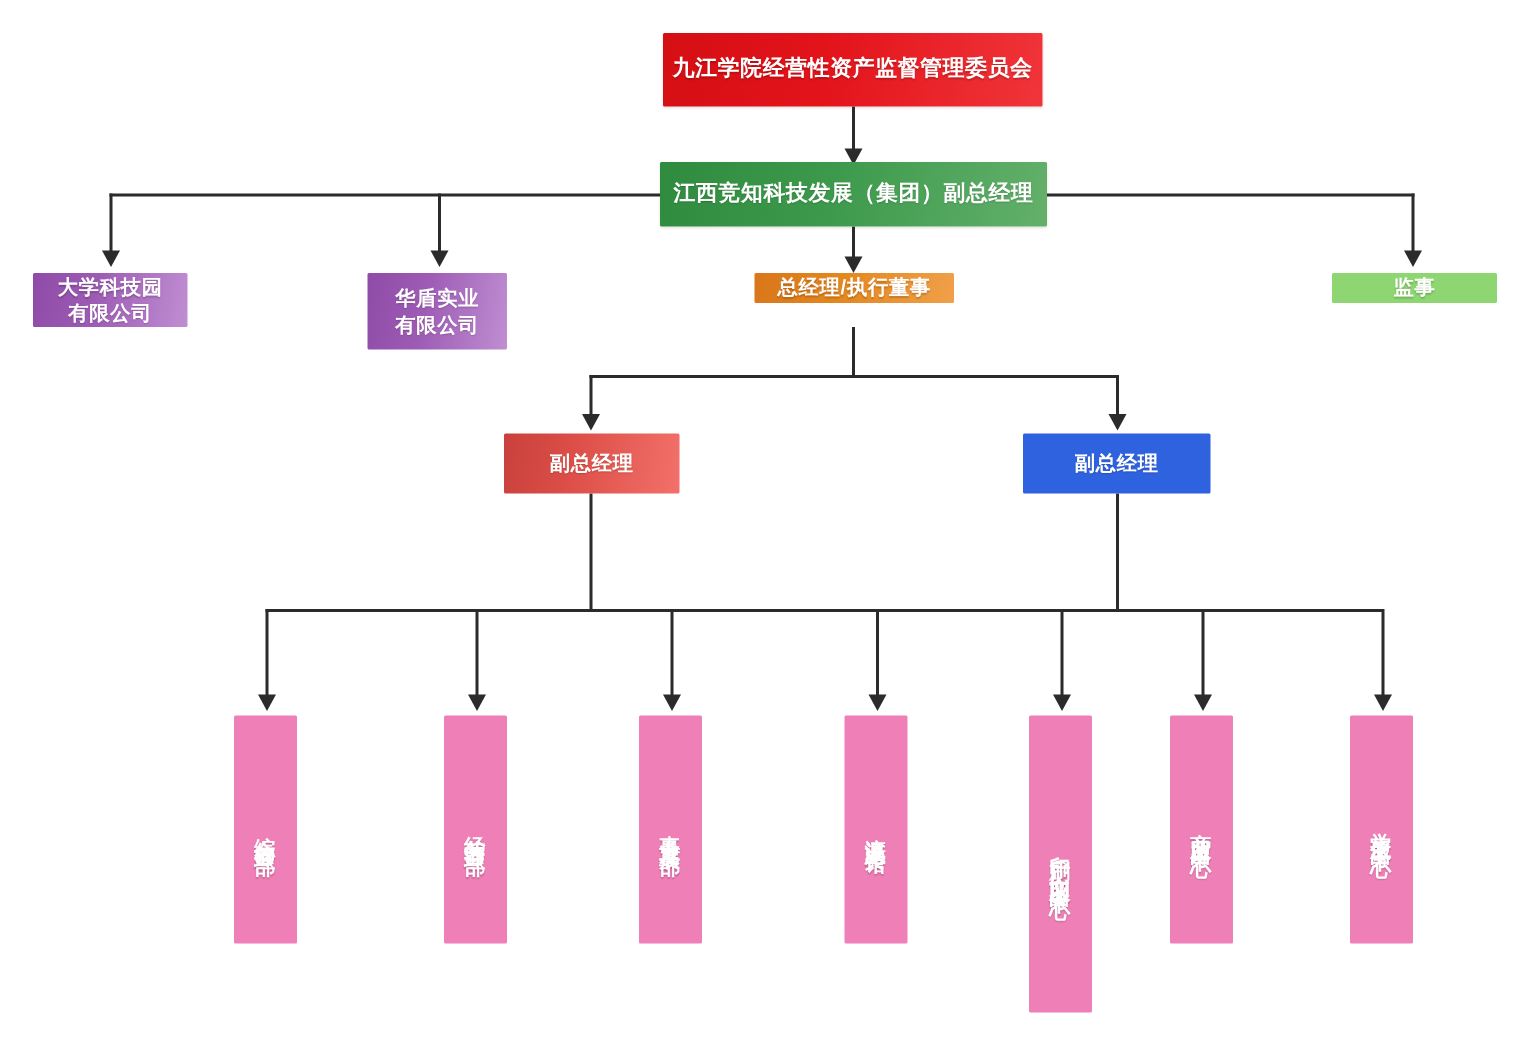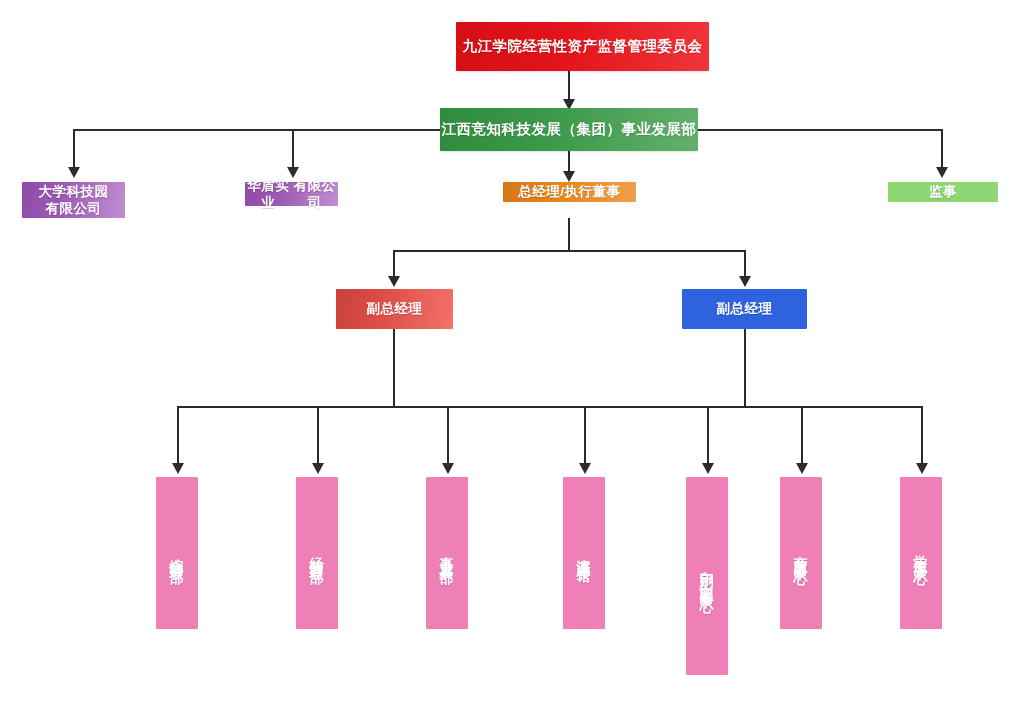--- a/index.html
+++ b/index.html
@@ -135,34 +135,34 @@
 
   <div class="ln v" style="left:707px; top:406px; height:62px;"></div>
   <div class="arrow" style="left:702px; top:463px;"></div>
 
   <div class="ln v" style="left:801px; top:406px; height:62px;"></div>
   <div class="arrow" style="left:796px; top:463px;"></div>
 
   <div class="ln v" style="left:921px; top:406px; height:62px;"></div>
   <div class="arrow" style="left:916px; top:463px;"></div>
 
-  <div class="node n-committee" style="left:456px; top:22px; width:253px; height:49px;">
+  <div class="node n-committee" style="left:442px; top:22px; width:253px; height:49px;">
     <span>九江学院经营性资产监督管理委员会</span>
   </div>
 
   <div class="node n-group" style="left:440px; top:108px; width:258px; height:43px;">
-    <span>江西竞知科技发展（集团）事业发展部</span>
+    <span>江西竞知科技发展（集团）副总经理</span>
   </div>
 
   <div class="node n-purple" style="left:22px; top:182px; width:103px; height:36px; flex-direction:column;">
     <span>大学科技园</span>
     <span>有限公司</span>
   </div>
 
-  <div class="node n-purple" style="left:245px; top:182px; width:93px; height:24px; flex-direction:row;justify-content:flex-end;">
+  <div class="node n-purple" style="left:245px; top:182px; width:93px; height:51px; flex-direction:column;">
     <span>华盾实业</span>
     <span>有限公司</span>
   </div>
 
   <div class="node n-orange" style="left:503px; top:182px; width:133px; height:20px;">
     <span>总经理/执行董事</span>
   </div>
 
   <div class="node n-lgreen" style="left:888px; top:182px; width:110px; height:20px;">
     <span>监事</span>

